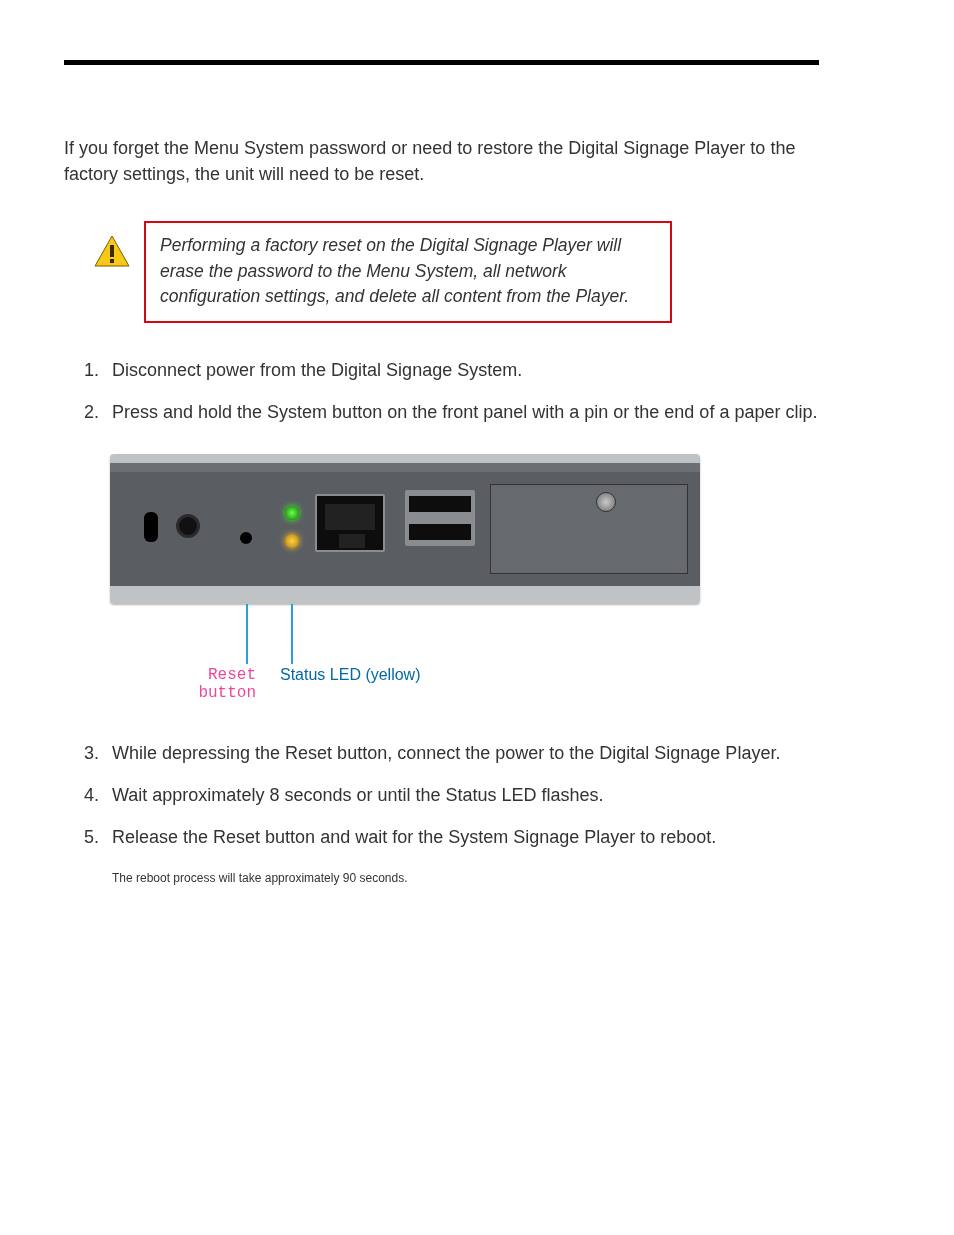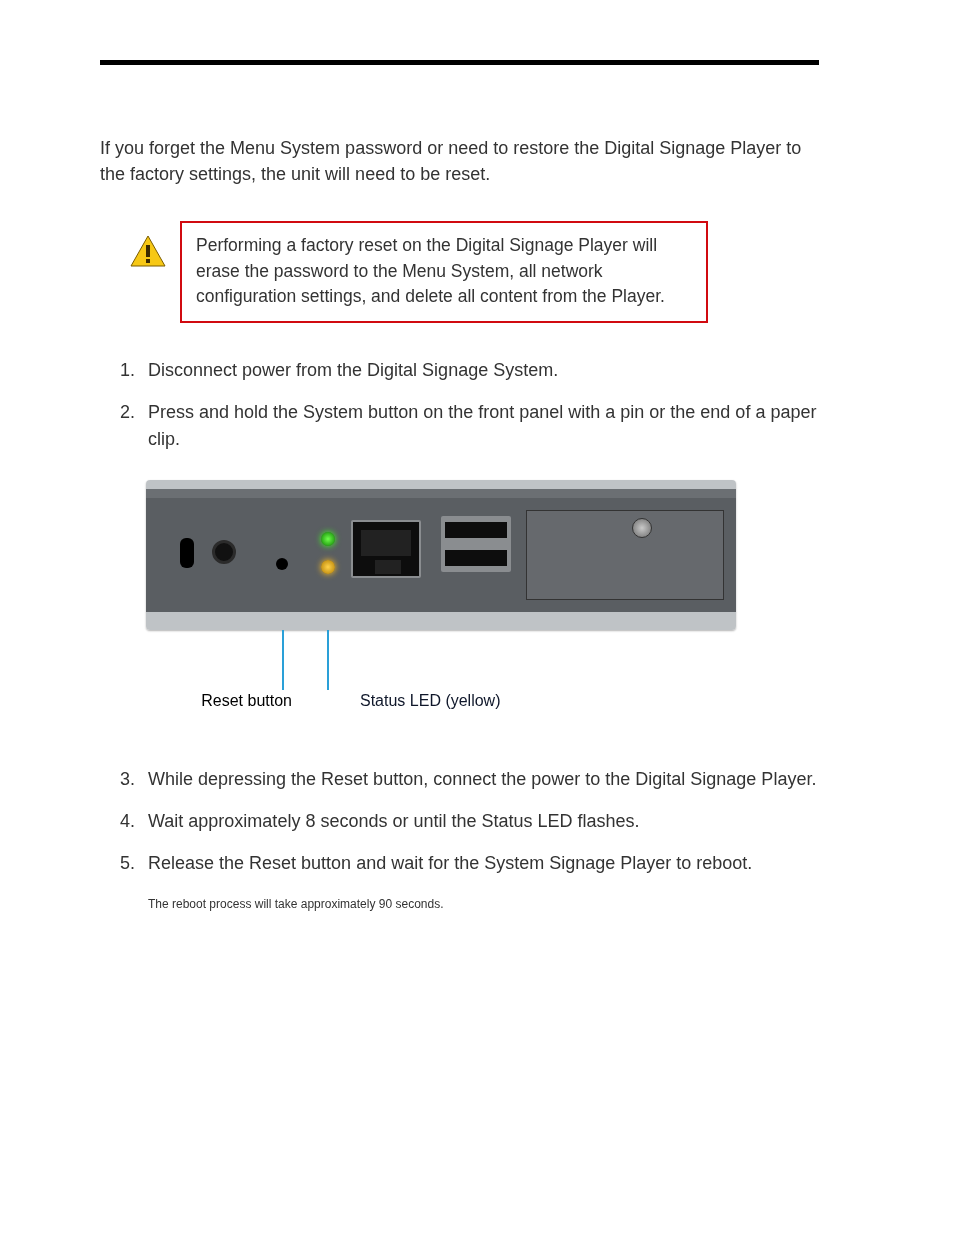--- a/index.html
+++ b/index.html
@@ -5,21 +5,21 @@
     * { box-sizing: border-box; margin: 0; padding: 0; }
     body {
       width: 954px;
       height: 1235px;
       background: #ffffff;
       font-family: Arial, Helvetica, sans-serif;
       color: #333333;
       position: relative;
     }
     .page {
-      padding: 60px 135px 60px 100px;
+      padding: 60px 135px 60px 64px;
     }
     .rule {
       border-top: 5px solid #000;
       margin-bottom: 70px;
     }
     .intro {
       font-size: 18px;
       line-height: 1.45;
       margin-bottom: 34px;
     }
@@ -35,20 +35,21 @@
       margin-right: 14px;
       margin-top: 14px;
     }
     .warn-box {
       border: 2px solid #d10a10;
       padding: 10px 14px 12px 14px;
       font-size: 17.5px;
       line-height: 1.45;
       text-align: left;
       width: 528px;
+      font-style: italic;
     }
     ol.steps {
       list-style: none;
       font-size: 18px;
       line-height: 1.45;
       margin-left: 20px;
     }
     ol.steps > li {
       display: flex;
       margin-bottom: 16px;
@@ -85,22 +86,22 @@
     .usb-stack::after { content:""; position:absolute; left:4px; right:4px; bottom:6px; height:16px; background:#0d0d0d; }
     .panel { position:absolute; left:380px; top:30px; right:12px; bottom:30px; background:#66696d; border:1px solid #333; }
     .screw { position:absolute; right:84px; top:38px; width:20px; height:20px; background: radial-gradient(circle,#c9c9c9,#6b6b6b); border-radius:50%; border:1px solid #333; }
     .callouts {
       position: relative;
       width: 590px;
       height: 90px;
     }
     .line1 { position:absolute; left:136px; top:0; width:2px; height:60px; background:#2aa0d8; }
     .line2 { position:absolute; left:181px; top:0; width:2px; height:60px; background:#2aa0d8; }
-    .label1 { position:absolute; left:36px; top:62px; font-size:16px; color:#000000; text-align:right; width:110px;}
-    .label2 { position:absolute; left:170px; top:62px; font-size:16px; color:#0f172a;margin-left:44px; }
+    .label1 { position:absolute; left:36px; top:62px; font-size:16px; color:#ec4899; text-align:right; width:110px;font-family:Liberation Mono, monospace;}
+    .label2 { position:absolute; left:170px; top:62px; font-size:16px; color:#0369a1; }
     .after-note {
       margin-left: 48px;
       font-size: 12px;
       line-height: 1.45;
       margin-top: 20px;
     }
     .warn-svg { display:block; }
   </style>
 </head>
 <body>

